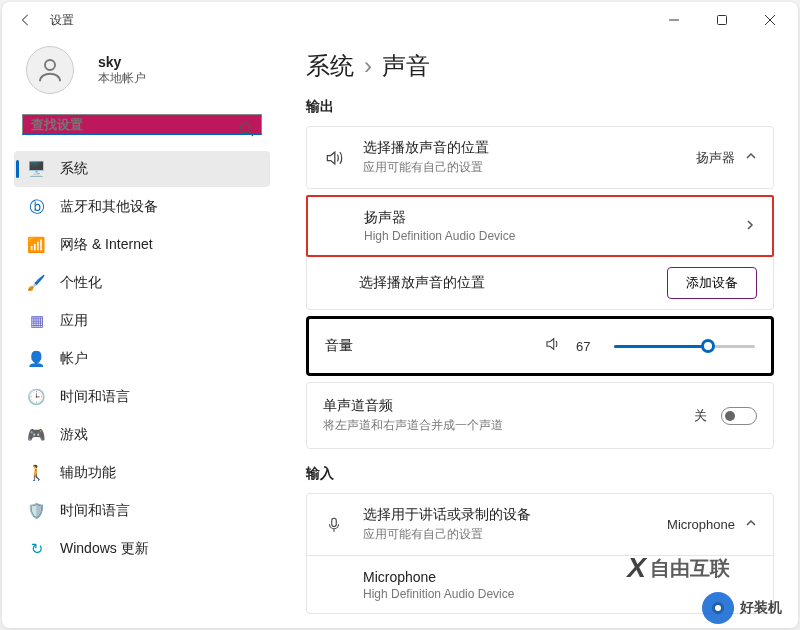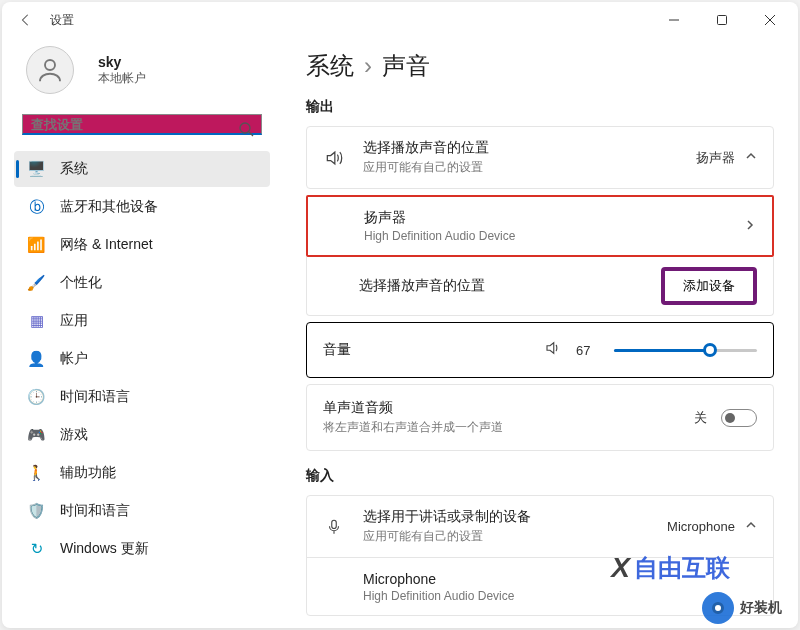--- a/index.html
+++ b/index.html
@@ -33,36 +33,36 @@
 .card-row + .card-row { border-top: 1px solid #e5e5e5; }
 .card-icon { width: 22px; display: flex; justify-content: center; color: #444; }
 .card-text { flex: 1; display: flex; flex-direction: column; gap: 2px; }
 .card-title { font-size: 14px; color: #222; }
 .card-sub { font-size: 12px; color: #777; }
 .card-right { display: flex; align-items: center; gap: 10px; color: #333; font-size: 13px; }
 .chev { color: #555; }
 .highlight { border: 2px solid #d93025; border-radius: 2px; margin-bottom: 0; }
 .pair-row { display: flex; align-items: center; padding: 10px 16px; gap: 14px; border: 1px solid #e5e5e5; border-top: none; border-radius: 0 0 4px 4px; margin-bottom: 6px; }
 .pair-row .card-title { flex: 1; }
-.btn { border: 4px solid #701a75; background: #fff; padding: 6px 18px; border-radius: 4px; font-size: 13px; cursor: pointer; }
-.vol-card { border: 1px solid #000000; border-radius: 4px; padding: 16px; display: flex; align-items: center; gap: 14px; margin-bottom: 6px; }
+.btn { border: 1px solid #701a75; background: #fff; padding: 6px 18px; border-radius: 4px; font-size: 13px; cursor: pointer; }
+.vol-card { border: 3px solid #000000; border-radius: 4px; padding: 16px; display: flex; align-items: center; gap: 14px; margin-bottom: 6px; }
 .vol-label { font-size: 14px; color: #222; width: 50px; }
 .vol-spk { color: #444; }
 .vol-val { font-size: 13px; color: #333; width: 24px; }
 .slider { flex: 1; position: relative; height: 20px; }
 .track { position: absolute; top: 9px; left: 0; right: 0; height: 3px; background: #c8c8c8; border-radius: 2px; }
 .fill { position: absolute; top: 9px; left: 0; height: 3px; background: #0067c0; border-radius: 2px; }
 .thumb { position: absolute; top: 3px; width: 14px; height: 14px; border-radius: 50%; background: #fff; border: 3px solid #0067c0; margin-left: -7px; }
 .mono-card { border: 1px solid #e5e5e5; border-radius: 4px; padding: 14px 16px; margin-bottom: 16px; display: flex; align-items: center; gap: 14px; }
 .toggle { width: 36px; height: 18px; border-radius: 9px; border: 1px solid #888; background: #fff; position: relative; }
 .toggle::after { content: ""; position: absolute; left: 3px; top: 3px; width: 10px; height: 10px; border-radius: 50%; background: #666; }
 .off-label { font-size: 13px; color: #333; }
 .watermark1 { position: absolute; right: 70px; bottom: 46px; display: flex; align-items: center; gap: 4px; opacity: 0.85; pointer-events: none; }
 .wm1-x { font-size: 28px; font-weight: 900; font-style: italic; color: #222; }
-.wm1-text { font-size: 24px; font-weight: 700; color: #1d4ed8; }
+.wm1-text { font-size: 20px; font-weight: 700; color: #404040; }
 .watermark2 { position: absolute; right: 18px; bottom: 6px; display: flex; align-items: center; gap: 6px; opacity: 0.9; pointer-events: none; }
 .wm2-circle { width: 32px; height: 32px; border-radius: 50%; background: #1a6dd6; display: flex; align-items: center; justify-content: center; }
 .wm2-inner { width: 12px; height: 12px; border-radius: 50%; background: #fff; border: 3px solid #0a4fa0; }
 .wm2-text { font-size: 14px; font-weight: 600; color: #333; }
 </style>
 </head>
 <body>
 
 <div class="window">
   <div class="titlebar">

